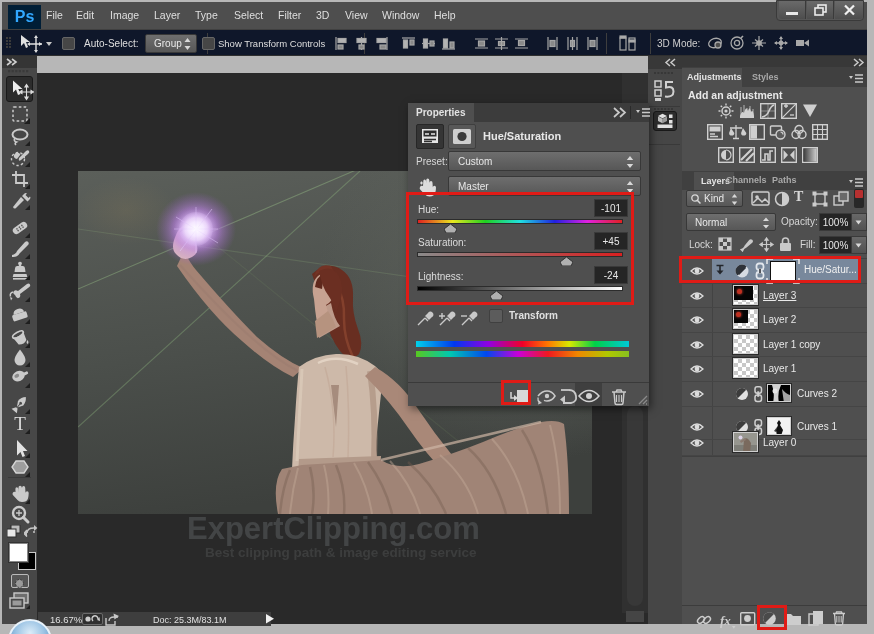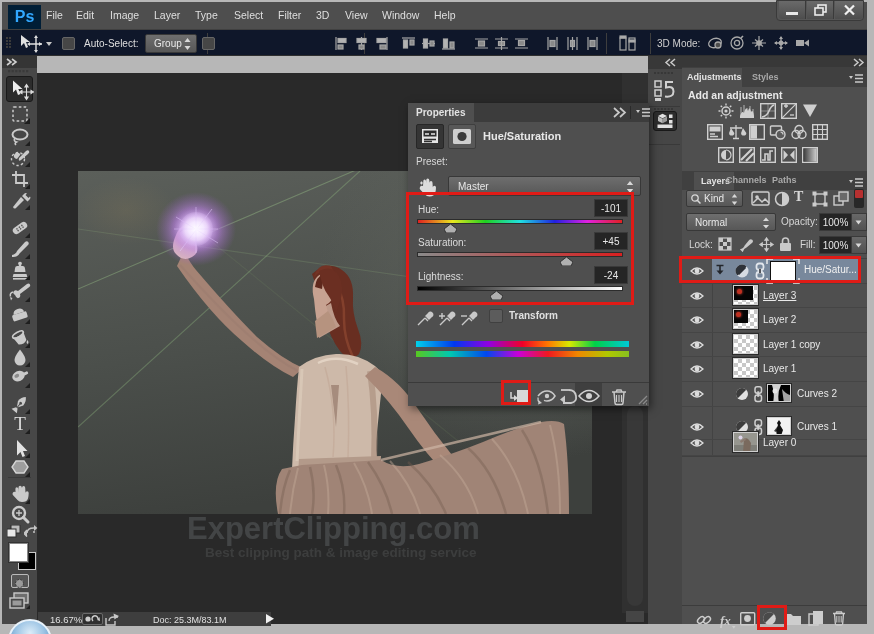--- a/index.html
+++ b/index.html
@@ -99,20 +99,21 @@
         <path d="M2 12 L8 12 L5 16 Z" fill="#c8c8c8"></path>
       </svg>
     <div style="position:absolute;left:60px;top:7px;width:13px;height:13px;background:#464646;border:1px solid #666;border-radius:2px;"></div>
     <div class="menu" style="left:82px;font-size:10px;">Auto-Select:</div>
     <div class="ddown" style="position:absolute;left:143px;top:4px;width:52px;height:19px;font-size:10px;line-height:18px;padding-left:8px;">Group
       <svg width="9" height="16" style="position:absolute;right:4px;top:1px;">
           <path d="M4.5 2 L1.5 6 L7.5 6 Z M4.5 14 L1.5 10 L7.5 10 Z" fill="#d8d8d8"></path>
         </svg></div>
     <div style="position:absolute;left:205px;top:3px;width:1px;height:21px;background:#3e3e3e;"></div>
     <div style="position:absolute;left:200px;top:7px;width:13px;height:13px;background:#464646;border:1px solid #666;border-radius:2px;"></div>
+    <div class="menu" style="left:216px;font-size:9.5px;">Show Transform Controls</div>
     <div style="position:absolute;left:362px;top:3px;width:1px;height:21px;background:#3e3e3e;"></div>
     <svg width="320" height="27" style="position:absolute;left:330px;top:0;" fill="none" stroke="#a6a6a6" stroke-width="1.2">
 
       <g transform="translate(3,7)">
           <path d="M1 0 V13"></path>
           <rect x="3" y="1.5" width="8" height="4" fill="#b4b4b4"></rect>
           <rect x="3" y="8" width="5" height="4" fill="#8a8a8a"></rect>
         </g>
       <g transform="translate(23,7)">
           <path d="M6.5 0 V13"></path>
@@ -936,20 +937,24 @@
     </div>
     <div style="position:absolute;left:40px;top:21px;width:28px;height:25px;background:#585858;border:1px solid #3f3f3f;border-radius:2px;">
       <svg width="26" height="23">
           <rect x="4" y="4" width="18" height="15" rx="1.5" fill="#cfcfcf"></rect>
           <circle cx="13" cy="11.5" r="4.6" fill="#3a3a3a"></circle>
         </svg>
     </div>
     <div style="position:absolute;left:75px;top:21px;height:25px;line-height:25px;color:#e8e8e8;font-size:11px;font-weight:bold;">Hue/Saturation</div>
 
     <div style="position:absolute;left:8px;top:53px;color:#d8d8d8;font-size:10px;">Preset:</div>
+    <div class="ddown" style="position:absolute;left:40px;top:48px;width:193px;height:20px;font-size:10px;line-height:19px;padding-left:9px;">Custom
+      <svg width="10" height="18" style="position:absolute;right:5px;top:1px;">
+          <path d="M5 3 L1.8 7 H8.2 Z M5 15 L1.8 11 H8.2 Z" fill="#d8d8d8"></path>
+        </svg></div>
 
     <svg width="26" height="24" style="position:absolute;left:8px;top:74px;">
         <path d="M7 9 q-2 -1 -3 1 q-1 1.6 0.6 3 l4.4 4.5 q1.6 2 4.6 2 q4.6 0 5.6 -3.4 q0.8 -2.8 0.8 -5.6 q0 -1.7 -1.6 -1.7 q-1.4 0 -1.6 1.5 l-0.3 -4.6 q0 -1.6 -1.5 -1.6 q-1.4 0 -1.5 1.6 l-0.2 -2.5 q0 -1.6 -1.6 -1.6 q-1.5 0 -1.5 1.7 l-0.1 2.9 l-0.1 -2.2 q-0.1 -1.5 -1.4 -1.5 q-1.4 0 -1.3 1.7 Z" fill="#dcdcdc"></path>
         <path d="M4 6 l3 0 M5.5 4.5 l0 3" stroke="#dcdcdc" stroke-width="1.2"></path>
       </svg>
     <div class="ddown" style="position:absolute;left:40px;top:73px;width:193px;height:20px;font-size:10px;line-height:19px;padding-left:9px;">Master
       <svg width="10" height="18" style="position:absolute;right:5px;top:1px;">
           <path d="M5 3 L1.8 7 H8.2 Z M5 15 L1.8 11 H8.2 Z" fill="#d8d8d8"></path>
         </svg></div>
 

